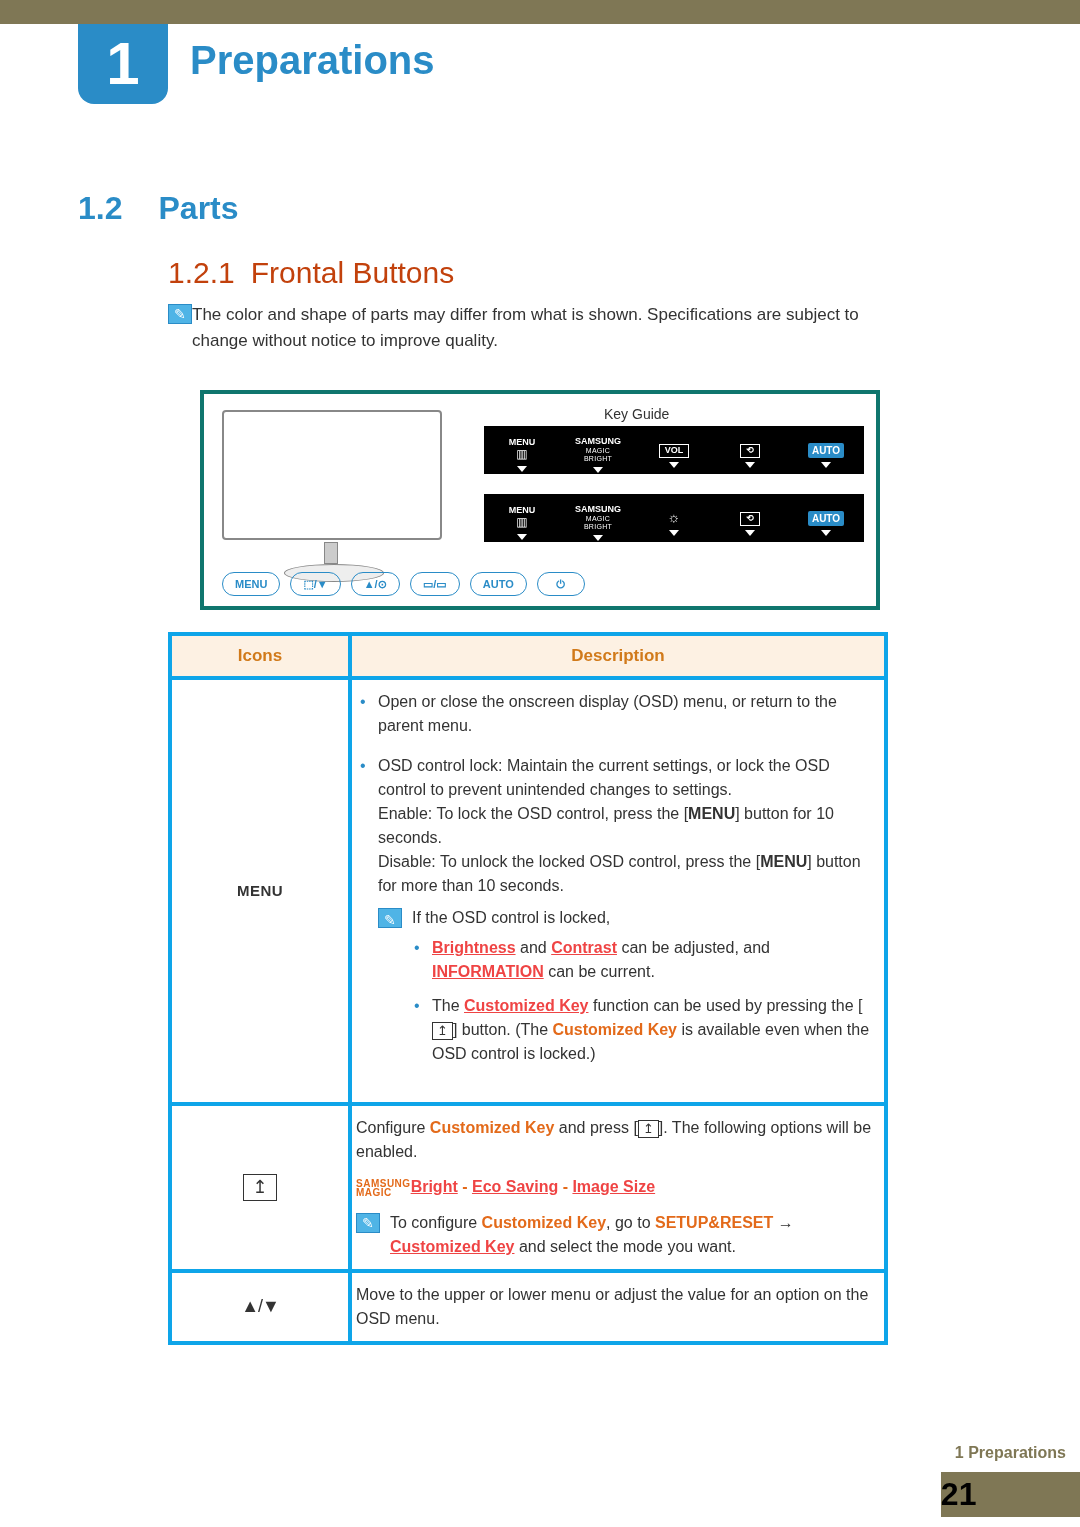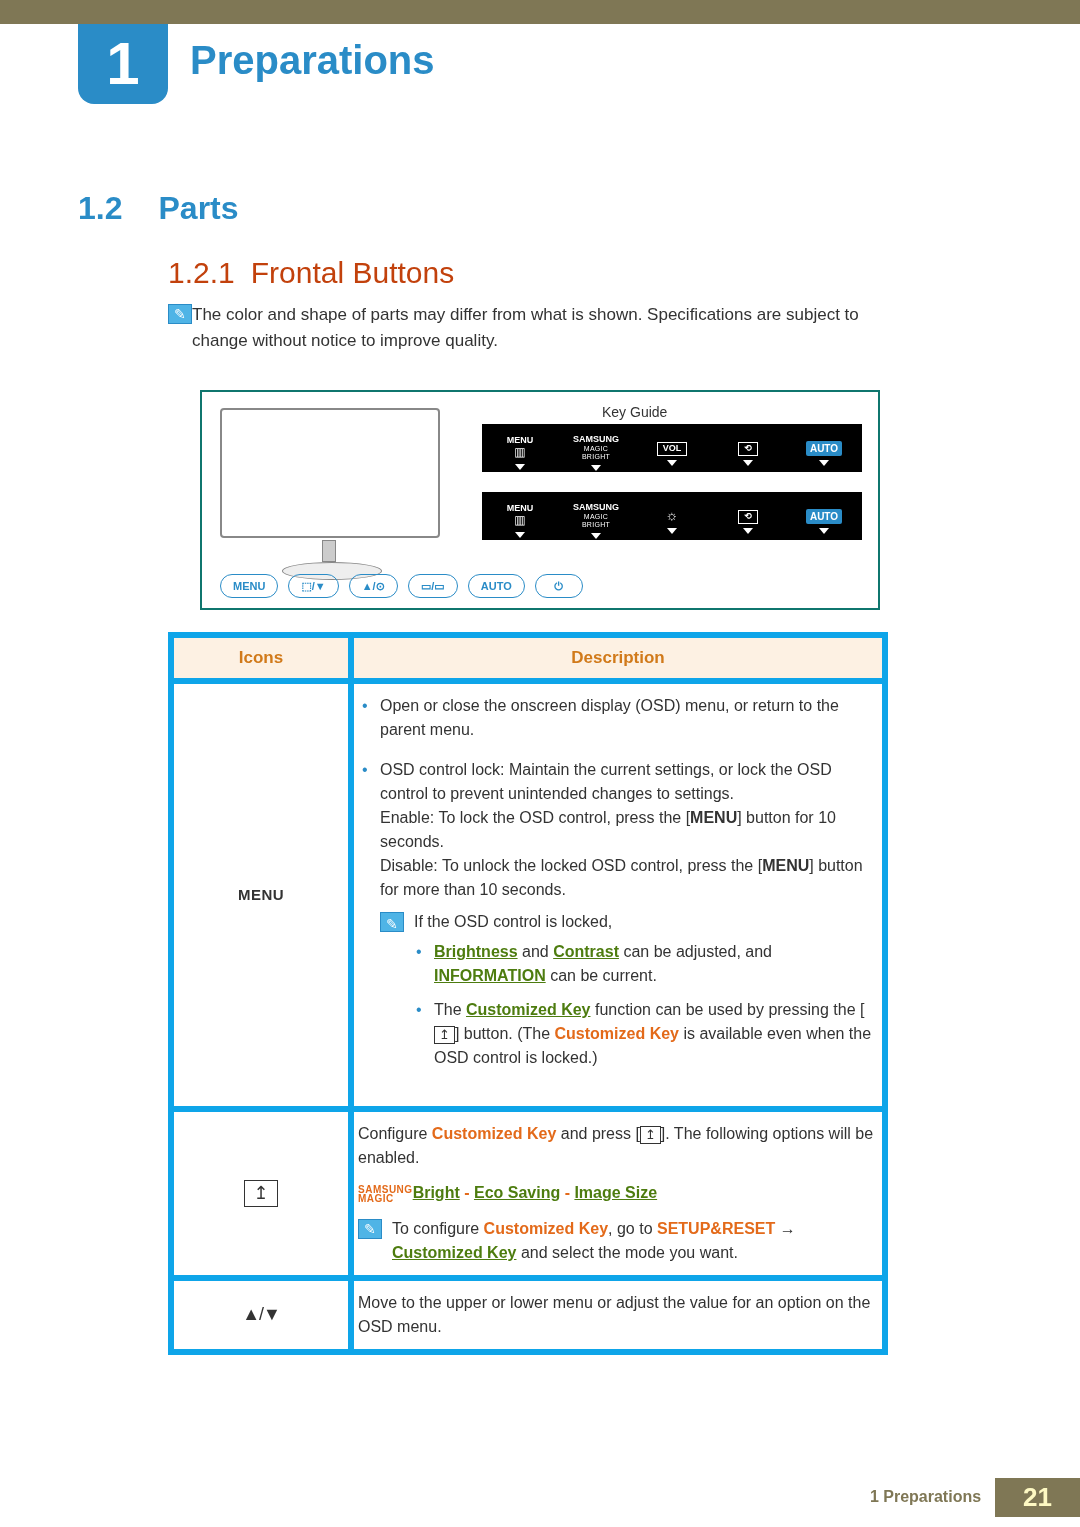--- a/index.html
+++ b/index.html
@@ -101,21 +101,21 @@
     line-height: 1.5;
   }
 
   
   .diagram {
     position: absolute;
     left: 200px;
     top: 390px;
     width: 680px;
     height: 220px;
-    border: 2px solid #0f766e;
+    border: 4px solid #0f766e;
     padding: 8px;
   }
   .monitor {
     position: absolute;
     left: 18px; top: 16px;
     width: 220px; height: 130px;
     border: 2px solid #888;
     border-radius: 4px;
     background: #fff;
   }
@@ -213,21 +213,21 @@
   .desc-table {
     position: absolute;
     left: 168px;
     top: 632px;
     width: 720px;
     border: 1px solid #e3a13b;
     border-collapse: collapse;
     font-size: 16px;
   }
   .desc-table th, .desc-table td {
-    border: 6px solid #0ea5e9;
+    border: 4px solid #0ea5e9;
     padding: 10px 4px;
     vertical-align: top;
     margin-top: 34px;
   }
   .desc-table th {
     background: #fdf1e3;
     color: #d17a1a;
     font-weight: bold;
     text-align: center;
     font-size: 17px;
@@ -269,21 +269,21 @@
     padding-left: 20px;
     margin-bottom: 10px;
     line-height: 1.5;
   }
   .sub-list > li::before {
     content: "•";
     color: #2a8cc7;
     position: absolute;
     left: 2px;
   }
-  .link-orange { color: #4d7c0f; font-weight: bold; text-decoration: underline; text-align: right; }
+  .link-orange { color: #ef4444; font-weight: bold; text-decoration: underline; text-align: right; }
   .bold-orange { color: #e36a1a; font-weight: bold; }
   .bold-black { font-weight: bold; }
   .arrow { font-family: sans-serif; }
   .icon-box {
     display: inline-block;
     border: 1.5px solid #333;
     padding: 0 4px;
     font-size: 13px;
     vertical-align: middle;
     line-height: 1.2;
@@ -300,33 +300,34 @@
     letter-spacing: -1px;
   }
 
   
   .footer {
     position: absolute;
     bottom: 10px;
     right: 0px;
     display: flex;
     align-items: stretch;
+    flex-direction: column;
   }
   .footer-text {
     color: #7f7755;
     font-weight: bold;
     font-size: 16px;
     padding: 10px 14px;
   }
   .footer-num {
     background: #7f7755;
-    color: #fef9c3;
-    font-size: 26px;
-    font-weight: bold;
-    padding: 4px 28px;
+    color: #000000;
+    font-size: 32px;
+    font-weight: bold;
+    padding: 4px 0;
   }
 </style>
 </head>
 <body>
 
 <div class="top-strip"></div>
 
 <div class="chapter-tab">1</div>
 <div class="chapter-title">Preparations</div>
 

